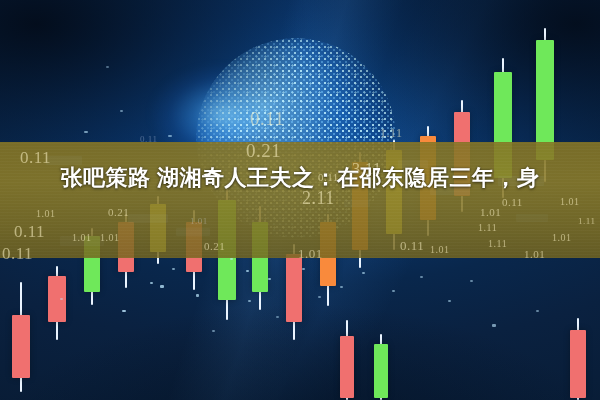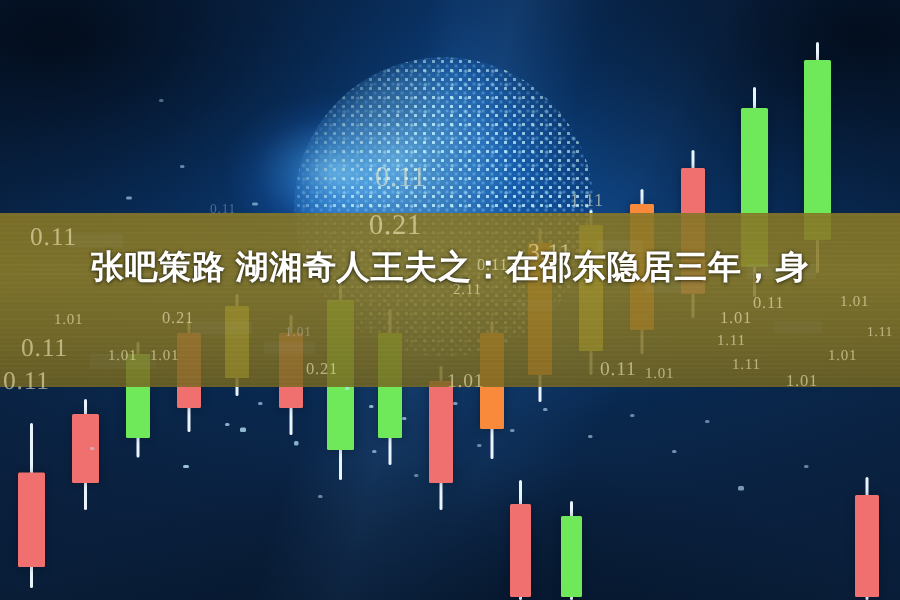--- a/index.html
+++ b/index.html
@@ -247,21 +247,21 @@
       <div class="barlet" style="left: 498px; top: 176px; width: 46px; height: 10px; opacity: 0.22;"></div>
       <div class="barlet" style="left: 516px; top: 214px; width: 32px; height: 8px; opacity: 0.16;"></div>
       <div class="barlet" style="left: 398px; top: 160px; width: 30px; height: 8px; opacity: 0.18;"></div>
       <div class="barlet" style="left: 344px; top: 200px; width: 26px; height: 7px; opacity: 0.15;"></div>
       <div class="num" style="left: 20px; top: 148px; font-size: 17px;">0.11</div>
       <div class="num" style="left: 250px; top: 108px; font-size: 19px;">0.11</div>
       <div class="num" style="left: 246px; top: 140px; font-size: 19px;">0.21</div>
       <div class="num" style="left: 380px; top: 126px; font-size: 12px;">1.11</div>
       <div class="num" style="left: 352px; top: 160px; font-size: 16px;">3.11</div>
       <div class="num" style="left: 318px; top: 171px; font-size: 11px;">0.11</div>
-      <div class="num" style="left: 302px; top: 188px; font-size: 10px;">2.11</div>
+      <div class="num" style="left: 302px; top: 188px; font-size: 18px;">2.11</div>
       <div class="num" style="left: 36px; top: 208px; font-size: 10px;">1.01</div>
       <div class="num" style="left: 14px; top: 222px; font-size: 17px;">0.11</div>
       <div class="num" style="left: 72px; top: 232px; font-size: 10px;">1.01</div>
       <div class="num" style="left: 108px; top: 206px; font-size: 11px;">0.21</div>
       <div class="num" style="left: 100px; top: 232px; font-size: 10px;">1.01</div>
       <div class="num" style="left: 2px; top: 244px; font-size: 17px;">0.11</div>
       <div class="num" style="left: 204px; top: 240px; font-size: 11px;">0.21</div>
       <div class="num" style="left: 298px; top: 246px; font-size: 13px;">1.01</div>
       <div class="num" style="left: 480px; top: 206px; font-size: 11px;">1.01</div>
       <div class="num" style="left: 502px; top: 196px; font-size: 11px;">0.11</div>

